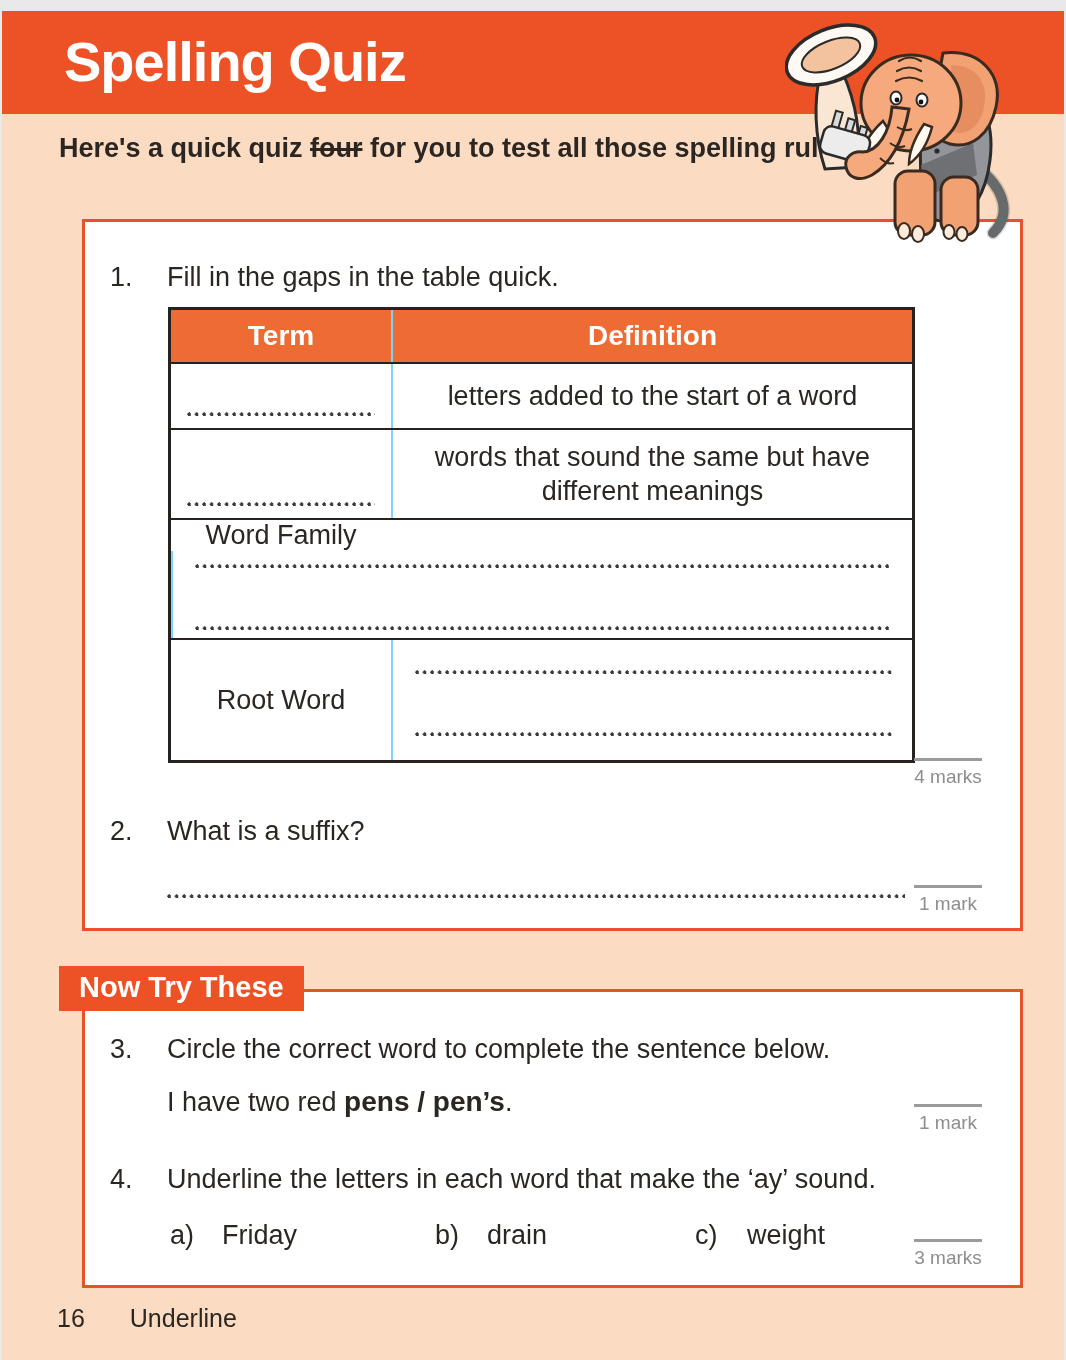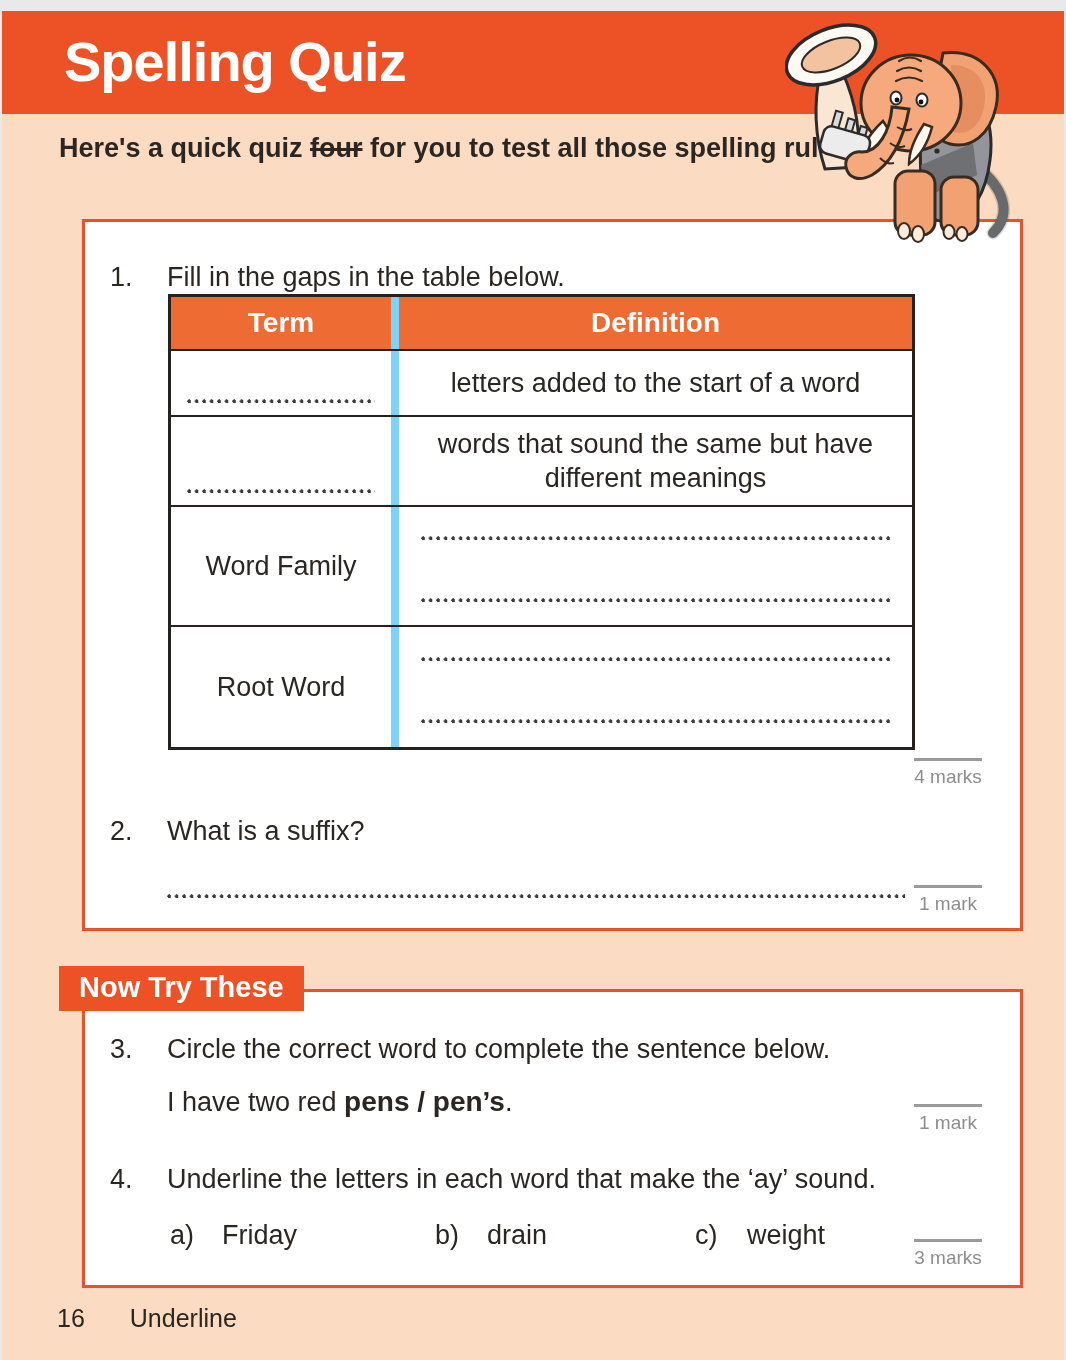--- a/index.html
+++ b/index.html
@@ -35,30 +35,30 @@
   .marks { position:absolute; right:38px; width:68px; text-align:center; }
   .mline { border-top:3px solid #9B9B9B; margin-bottom:5px; }
   .mtext { font-size:19px; color:#8D8D8D; white-space:nowrap; }
   
   .dots {
     height:5px;
     background-image:radial-gradient(circle at 2.2px 2.2px, #3B3B3B 1.7px, transparent 2px);
     background-size:7.5px 5px; background-repeat:repeat-x;
   }
   
-  .wtable { position:absolute; left:83px; top:72px; width:747px; border:3px solid #262220; background:#fff; }
+  .wtable { position:absolute; left:83px; top:85px; width:747px; border:3px solid #262220; background:#fff; }
   .trow { display:flex; }
   .trow + .trow { border-top:2px solid #262220; }
   .cell { position:relative; }
   .c1 { width:220px; flex:none; }
-  .c2 { flex:1; border-left:8px solid #7dd3fc; }
+  .c2 { flex:1; border-left:2px solid #7dd3fc; }
   .thead { height:52px; background:#EE6B33; }
   .thead .cell { display:flex; align-items:center; justify-content:center;
                  color:#fff; font-size:28px; font-weight:700; }
-  .r1 { height:90px; } .r2 { height:66px; } .r3 { height:120px; } .r4 { height:122px; }
+  .r1 { height:90px; } .r2 { height:66px; } .r3 { height:120px;flex-direction:column; } .r4 { height:122px; }
   .term-blank { position:absolute; left:16px; bottom:11px; width:188px; }
   .def-text { display:flex; height:100%; align-items:center; justify-content:center;
               text-align:center; font-size:27px; line-height:34px; color:#2B2622; padding:0 14px; }
   .term-text { display:flex; height:100%; align-items:center; justify-content:center;
                font-size:27px; color:#2B2622; }
   .def-blanks { display:flex; height:100%; flex-direction:column; justify-content:center;
                 gap:57px; padding:6px 20px 0 22px; }
   
   .answer-line { position:absolute; left:82px; top:672px; width:738px; }
   .sentence { position:absolute; left:82px; top:94px; font-size:27px; color:#2B2622; white-space:nowrap; }
@@ -129,21 +129,21 @@
     <path d="M112,112 q8,5 15,2 M105,128 q8,6 15,3 M95,143 q7,7 14,5" stroke="#3A2B20" stroke-width="2" fill="none"></path>
   </svg>
 
   <p class="intro"><span>Here's a quick quiz </span><span class="struck">four</span><span> for you to test all those spelling rules.</span></p>
 
 
   <div class="box box1">
 
     <div class="q" style="top:40px;">
       <span class="qnum">1.</span>
-      <span class="qtext">Fill in the gaps in the table below.</span>
+      <span class="qtext">Fill in the gaps in the table quick.</span>
     </div>
 
     <div class="wtable">
       <div class="trow thead">
         <div class="cell c1">Term</div>
         <div class="cell c2">Definition</div>
       </div>
       <div class="trow r2">
         <div class="cell c1">
             <div class="dots term-blank"></div>

